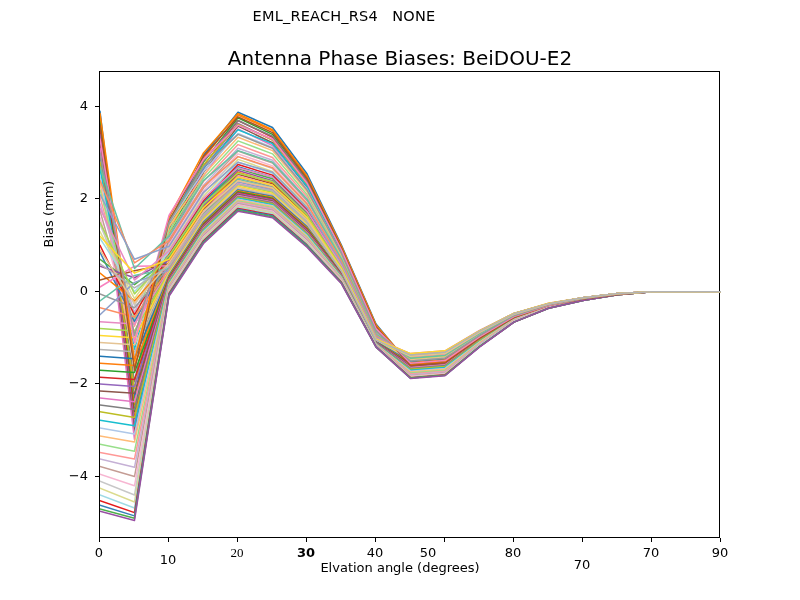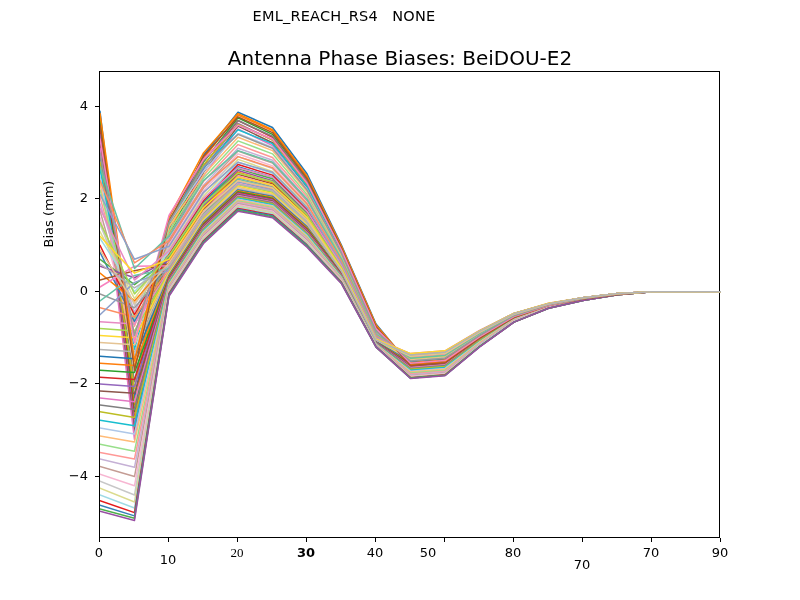--- a/index.html
+++ b/index.html
@@ -112,20 +112,21 @@
 </style>
 </head>
 <body>
 
 <div id="figure">
 
   <div id="suptitle">EML_REACH_RS4   NONE</div>
   <div id="axes-title">Antenna Phase Biases: BeiDOU-E2</div>
 
   <div id="ylabel">Bias (mm)</div>
+  <div id="xlabel">Elvation angle (degrees)</div>
 
   <div id="tick-layer">
       <div class="xtick-mark" style="left: 99px;"></div>
       <div class="xtick-label" style="left: 79px;">0</div>
       <div class="xtick-mark" style="left: 168px;"></div>
       <div class="xtick-label" style="left: 148px; margin-top: 7px;">10</div>
       <div class="xtick-mark" style="left: 237px;"></div>
       <div class="xtick-label" style="left: 217px; font-family: Liberation Serif, serif;">20</div>
       <div class="xtick-mark" style="left: 306px;"></div>
       <div class="xtick-label" style="left: 286px; font-weight: bold;">30</div>

